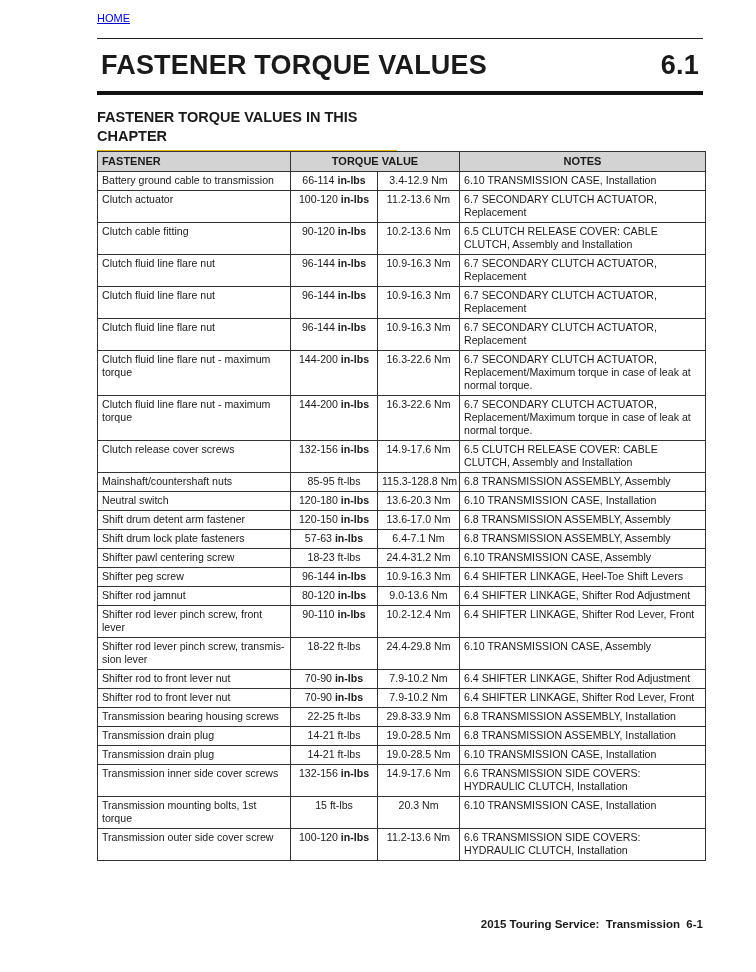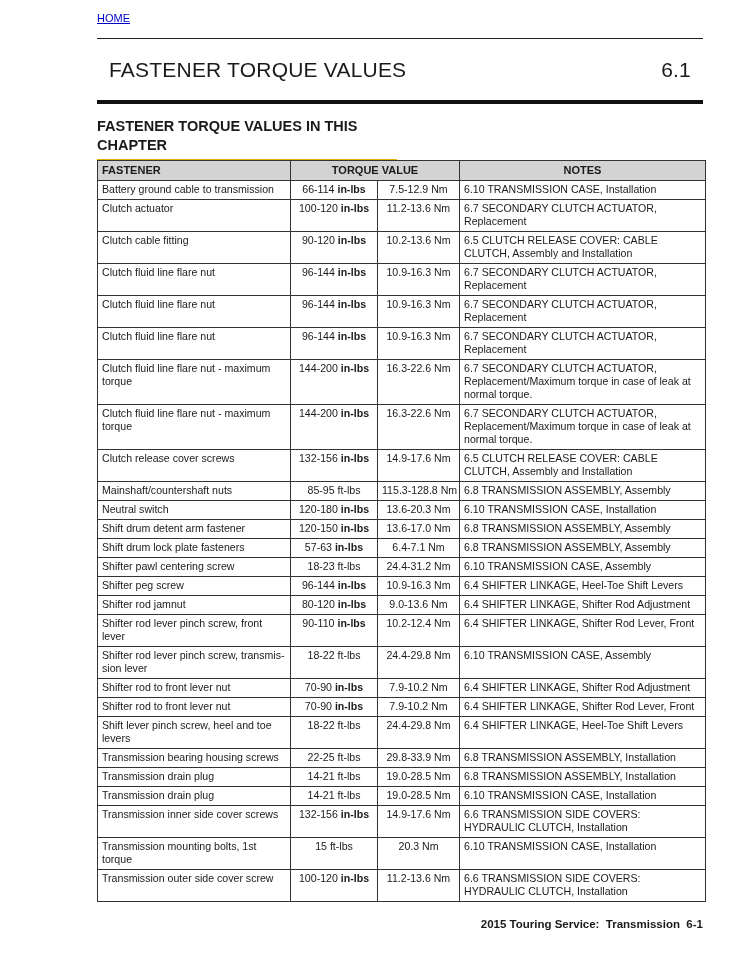--- a/index.html
+++ b/index.html
@@ -14,21 +14,21 @@
     font-size:11px; color:var(--link_blue, #0000cc);
     cursor:pointer;
   }
   .content { position:absolute; left:97px; top:38px; width:606px; }
   .top-rule { border-top:1px solid #222; height:0; }
   .title-row {
     display:flex; justify-content:space-between; align-items:baseline;
     padding:7px 0 6px 0;
   }
   .page-title, .chapter-num {
-    font-size:21px; font-weight:normal; letter-spacing:0.2px; margin:12px;
+    font-size:27px; font-weight:bold; letter-spacing:0.2px; margin:4px;
   }
   .thick-rule { border-top:4px solid #111; height:0; margin-bottom:13px; }
   .section-heading {
     font-size:14.5px; font-weight:bold; line-height:1.32;
     width:300px; margin:0; padding-bottom:4px;
     border-bottom:1px solid #eab308;
   }
   .intro {
     font-size:11.5px; line-height:1.28; width:322px; margin:7px 0 13px 0;
   }
@@ -88,21 +88,21 @@
         <tr>
           <th class="th-fastener">FASTENER</th>
           <th class="th-torque" colspan="2">TORQUE VALUE</th>
           <th class="th-notes">NOTES</th>
         </tr>
       </thead>
       <tbody id="torque-rows">
           <tr>
             <td class="fastener-cell">Battery ground cable to transmission</td>
             <td class="val">66-114 <span class="bold">in-lbs</span></td>
-            <td class="metric">7.5-12.9 Nm</td>
+            <td class="metric">3.4-12.9 Nm</td>
             <td class="notes-cell">6.10 TRANSMISSION CASE, Installation</td>
           </tr>
           <tr>
             <td class="fastener-cell">Clutch actuator</td>
             <td class="val">100-120 <span class="bold">in-lbs</span></td>
             <td class="metric">11.2-13.6 Nm</td>
             <td class="notes-cell">6.7 SECONDARY CLUTCH ACTUATOR, Replace­ment</td>
           </tr>
           <tr>
             <td class="fastener-cell">Clutch cable fitting</td>
@@ -206,26 +206,20 @@
             <td class="metric">7.9-10.2 Nm</td>
             <td class="notes-cell">6.4 SHIFTER LINKAGE, Shifter Rod Adjustment</td>
           </tr>
           <tr>
             <td class="fastener-cell">Shifter rod to front lever nut</td>
             <td class="val">70-90 <span class="bold">in-lbs</span></td>
             <td class="metric">7.9-10.2 Nm</td>
             <td class="notes-cell">6.4 SHIFTER LINKAGE, Shifter Rod Lever, Front</td>
           </tr>
           <tr>
-            <td class="fastener-cell">Shift lever pinch screw, heel and toe levers</td>
-            <td class="val">18-22 <span>ft-lbs</span></td>
-            <td class="metric">24.4-29.8 Nm</td>
-            <td class="notes-cell">6.4 SHIFTER LINKAGE, Heel-Toe Shift Levers</td>
-          </tr>
-          <tr>
             <td class="fastener-cell">Transmission bearing housing screws</td>
             <td class="val">22-25 <span>ft-lbs</span></td>
             <td class="metric">29.8-33.9 Nm</td>
             <td class="notes-cell">6.8 TRANSMISSION ASSEMBLY, Installation</td>
           </tr>
           <tr>
             <td class="fastener-cell">Transmission drain plug</td>
             <td class="val">14-21 <span>ft-lbs</span></td>
             <td class="metric">19.0-28.5 Nm</td>
             <td class="notes-cell">6.8 TRANSMISSION ASSEMBLY, Installation</td>

